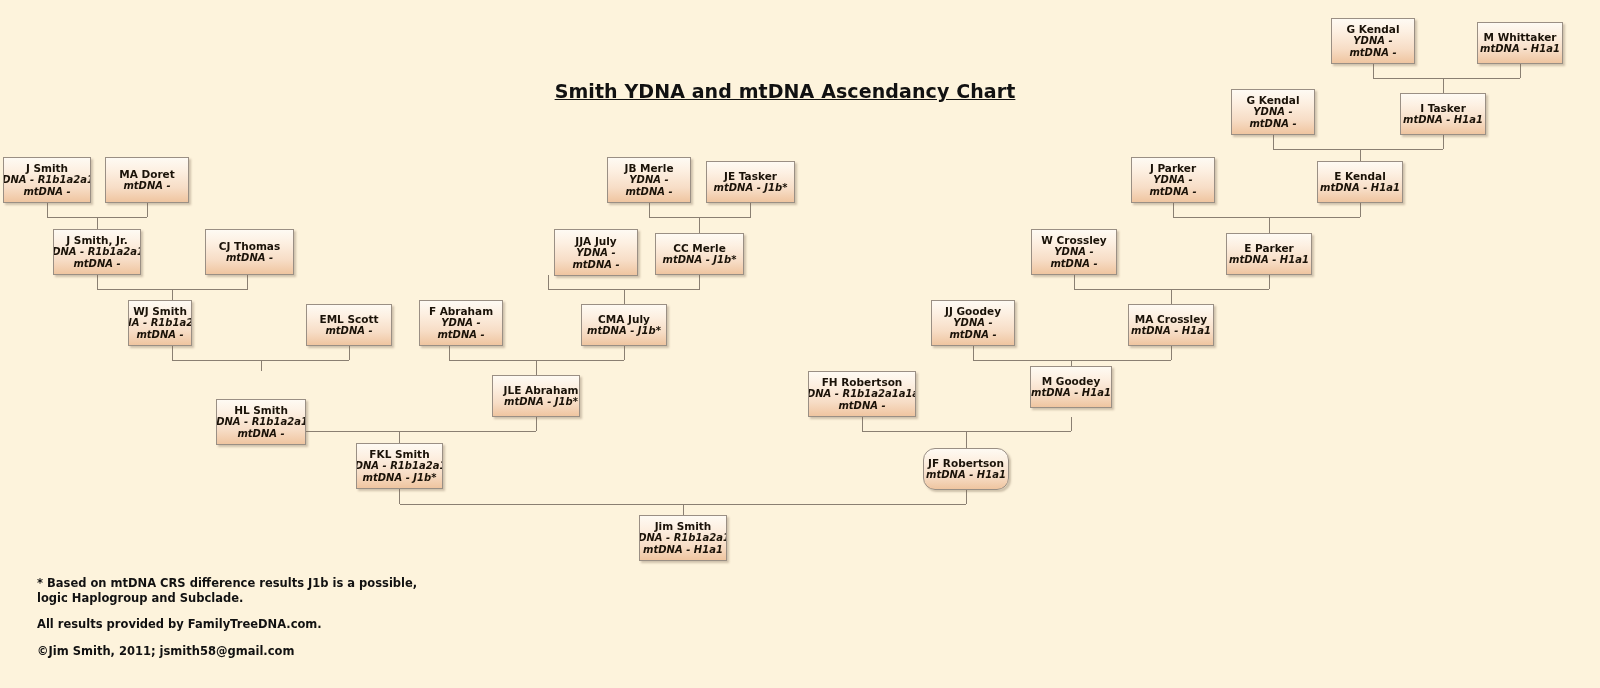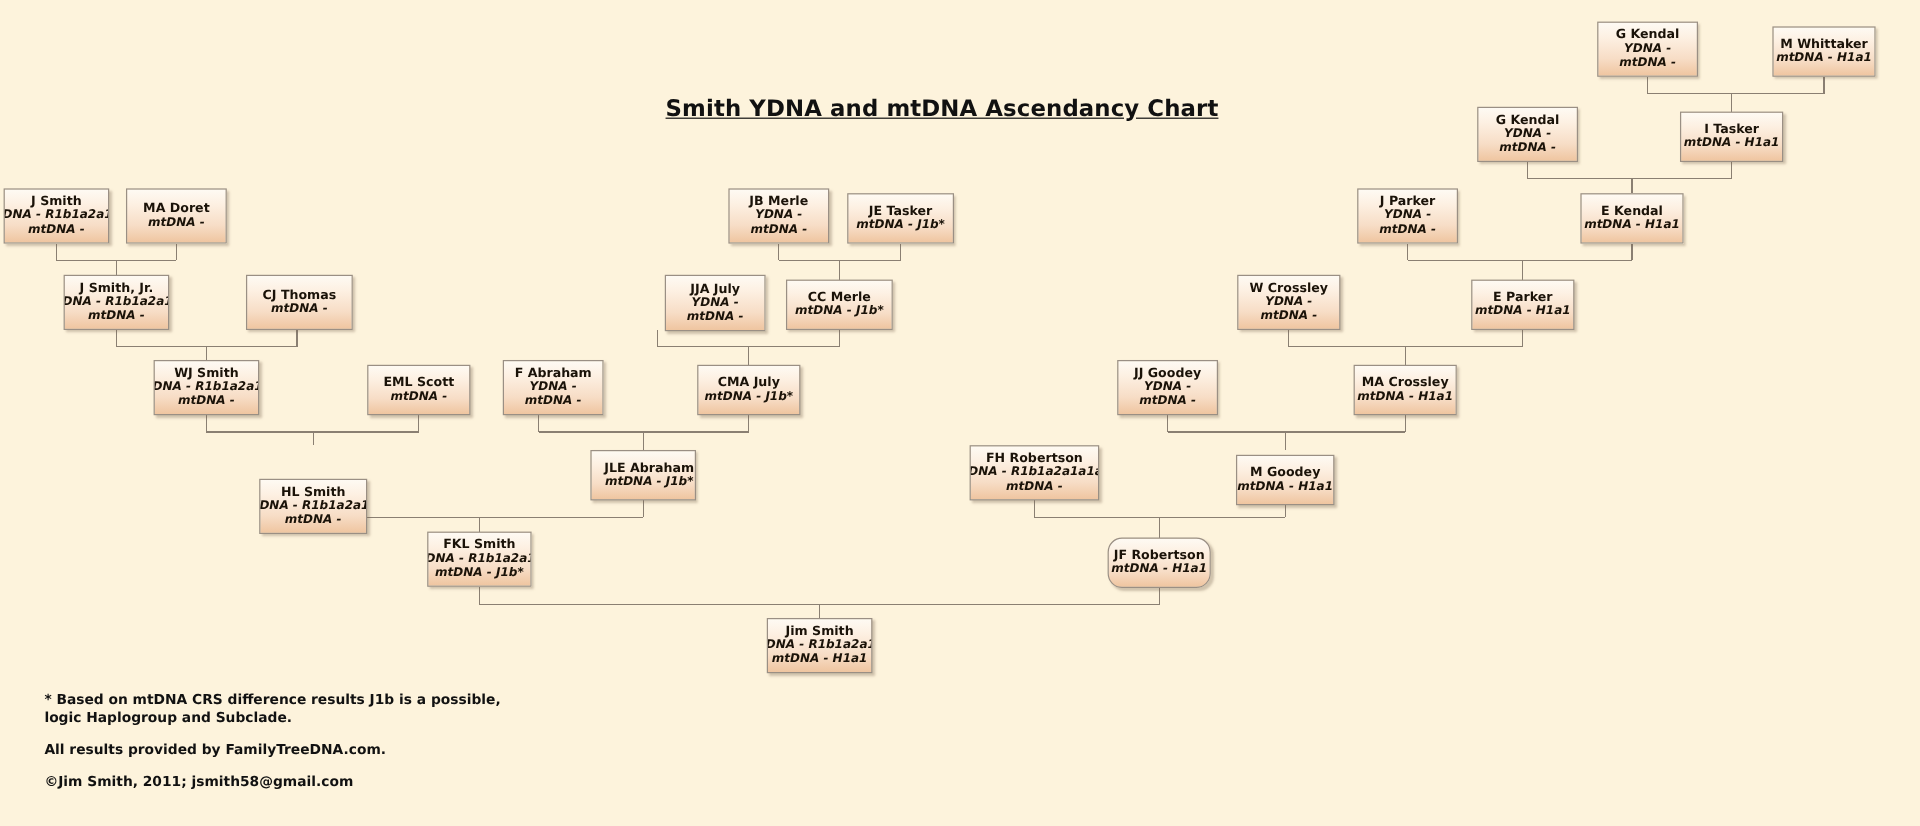--- a/index.html
+++ b/index.html
@@ -157,21 +157,21 @@
       </div>
       <div class="pbox" style="left: 53px; top: 229px; width: 88px; height: 46px;">
         <div class="pname">J Smith, Jr.</div>
         <div class="pdna">YDNA - R1b1a2a1*</div>
         <div class="pdna">mtDNA -</div>
       </div>
       <div class="pbox" style="left: 205px; top: 229px; width: 89px; height: 46px;">
         <div class="pname">CJ Thomas</div>
         <div class="pdna">mtDNA -</div>
       </div>
-      <div class="pbox" style="left: 128px; top: 300px; width: 88px; height: 46px;">
+      <div class="pbox" style="left: 128px; top: 300px; width: 64px; height: 46px;">
         <div class="pname">WJ Smith</div>
         <div class="pdna">YDNA - R1b1a2a1*</div>
         <div class="pdna">mtDNA -</div>
       </div>
       <div class="pbox" style="left: 306px; top: 304px; width: 86px; height: 42px;">
         <div class="pname">EML Scott</div>
         <div class="pdna">mtDNA -</div>
       </div>
       <div class="pbox" style="left: 216px; top: 371px; width: 90px; height: 46px; margin-top: 28px;">
         <div class="pname">HL Smith</div>
@@ -221,21 +221,21 @@
       </div>
       <div class="pbox" style="left: 923px; top: 448px; width: 86px; height: 42px; border-radius: 12px;">
         <div class="pname">JF Robertson</div>
         <div class="pdna">mtDNA - H1a1</div>
       </div>
       <div class="pbox" style="left: 808px; top: 371px; width: 108px; height: 46px;">
         <div class="pname">FH Robertson</div>
         <div class="pdna">YDNA - R1b1a2a1a1a*</div>
         <div class="pdna">mtDNA -</div>
       </div>
-      <div class="pbox" style="left: 1030px; top: 379px; width: 82px; height: 42px;">
+      <div class="pbox" style="left: 1030px; top: 366px; width: 82px; height: 42px;">
         <div class="pname">M Goodey</div>
         <div class="pdna">mtDNA - H1a1</div>
       </div>
       <div class="pbox" style="left: 931px; top: 300px; width: 84px; height: 46px;">
         <div class="pname">JJ Goodey</div>
         <div class="pdna">YDNA -</div>
         <div class="pdna">mtDNA -</div>
       </div>
       <div class="pbox" style="left: 1128px; top: 304px; width: 86px; height: 42px;">
         <div class="pname">MA Crossley</div>

